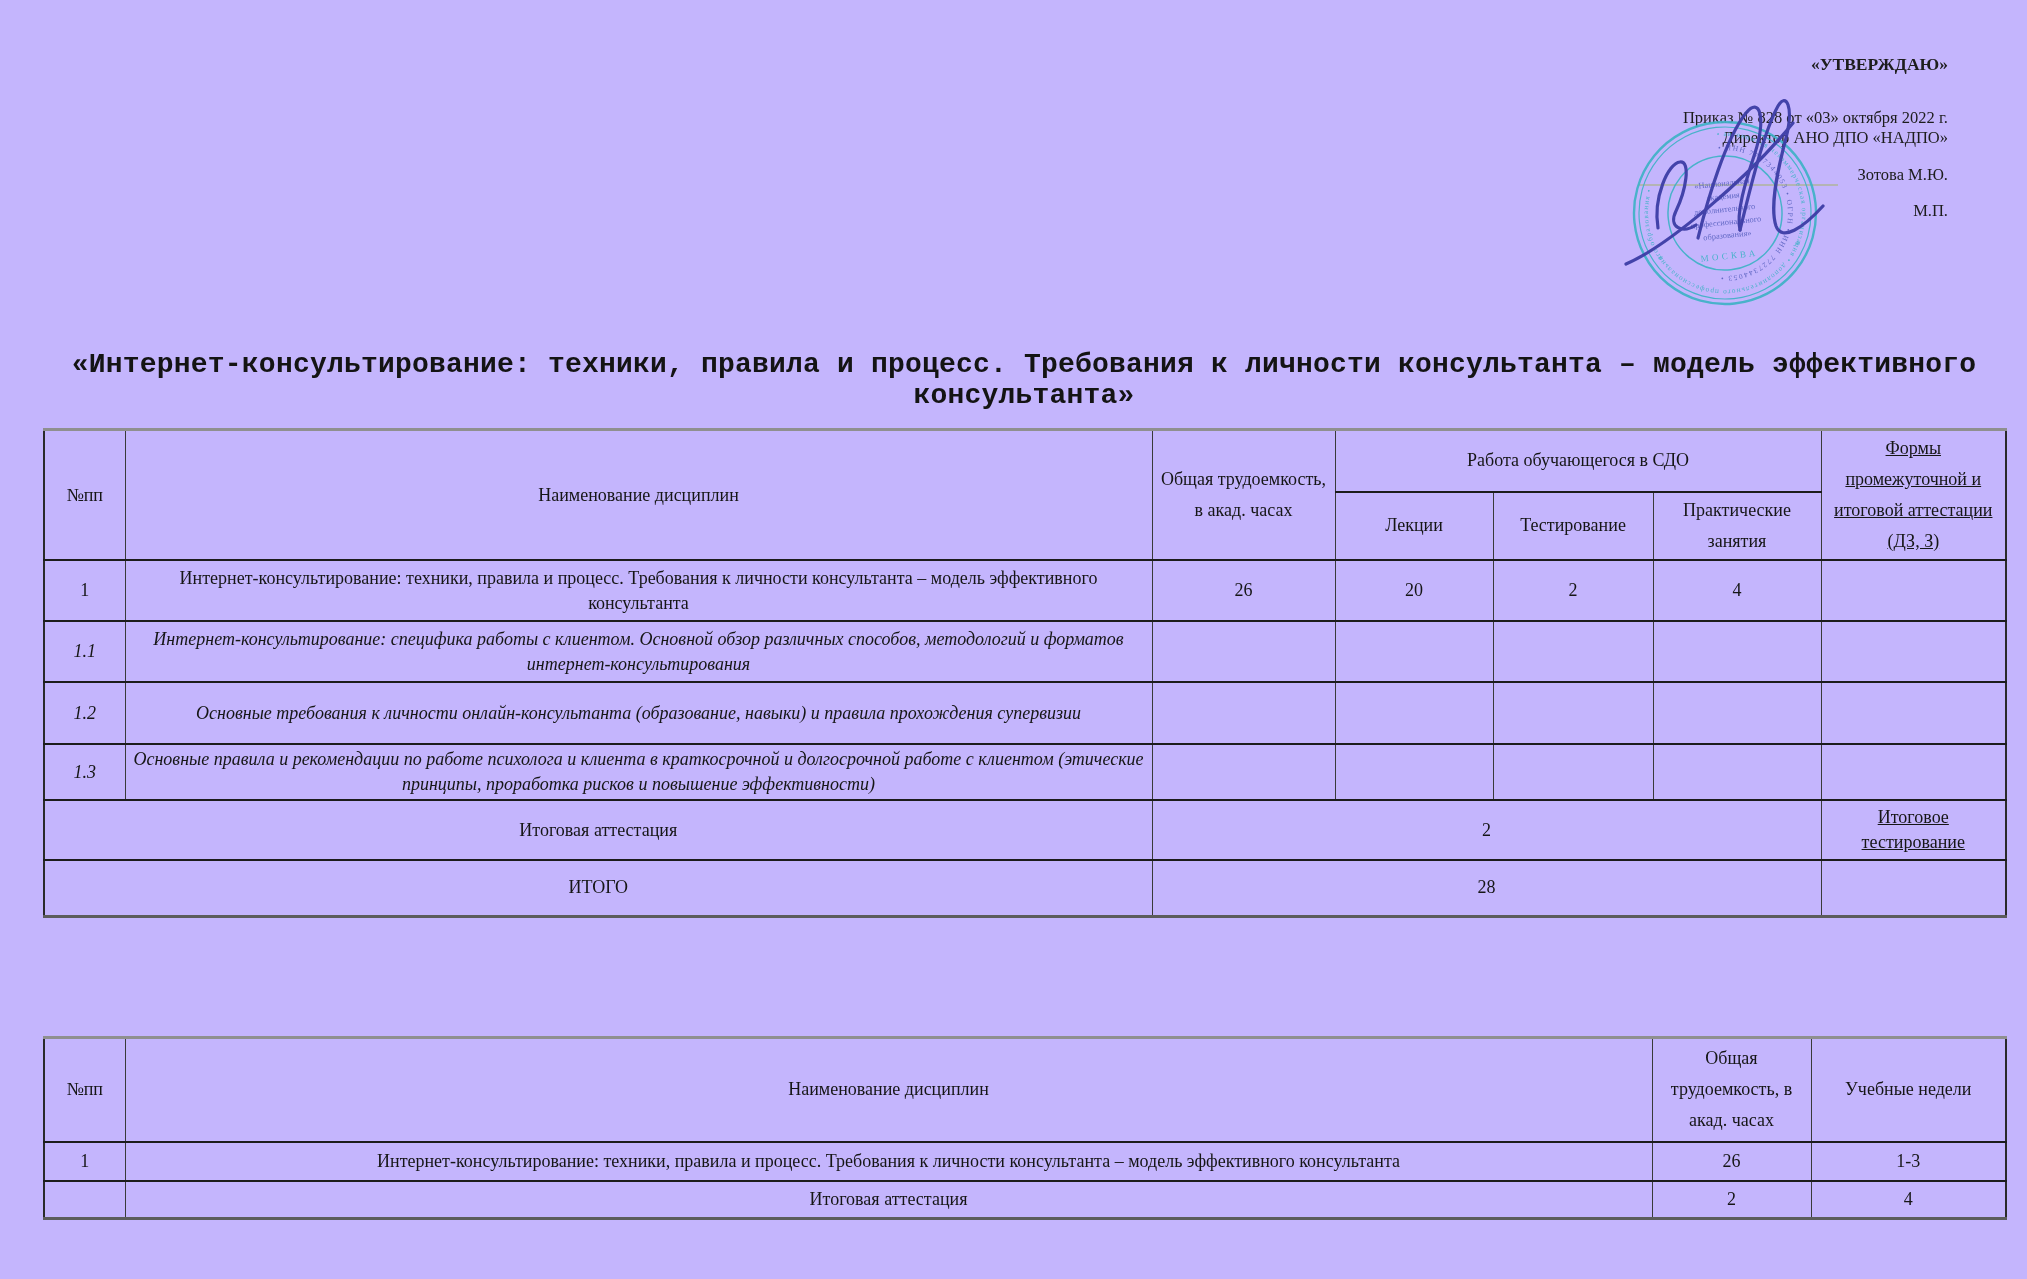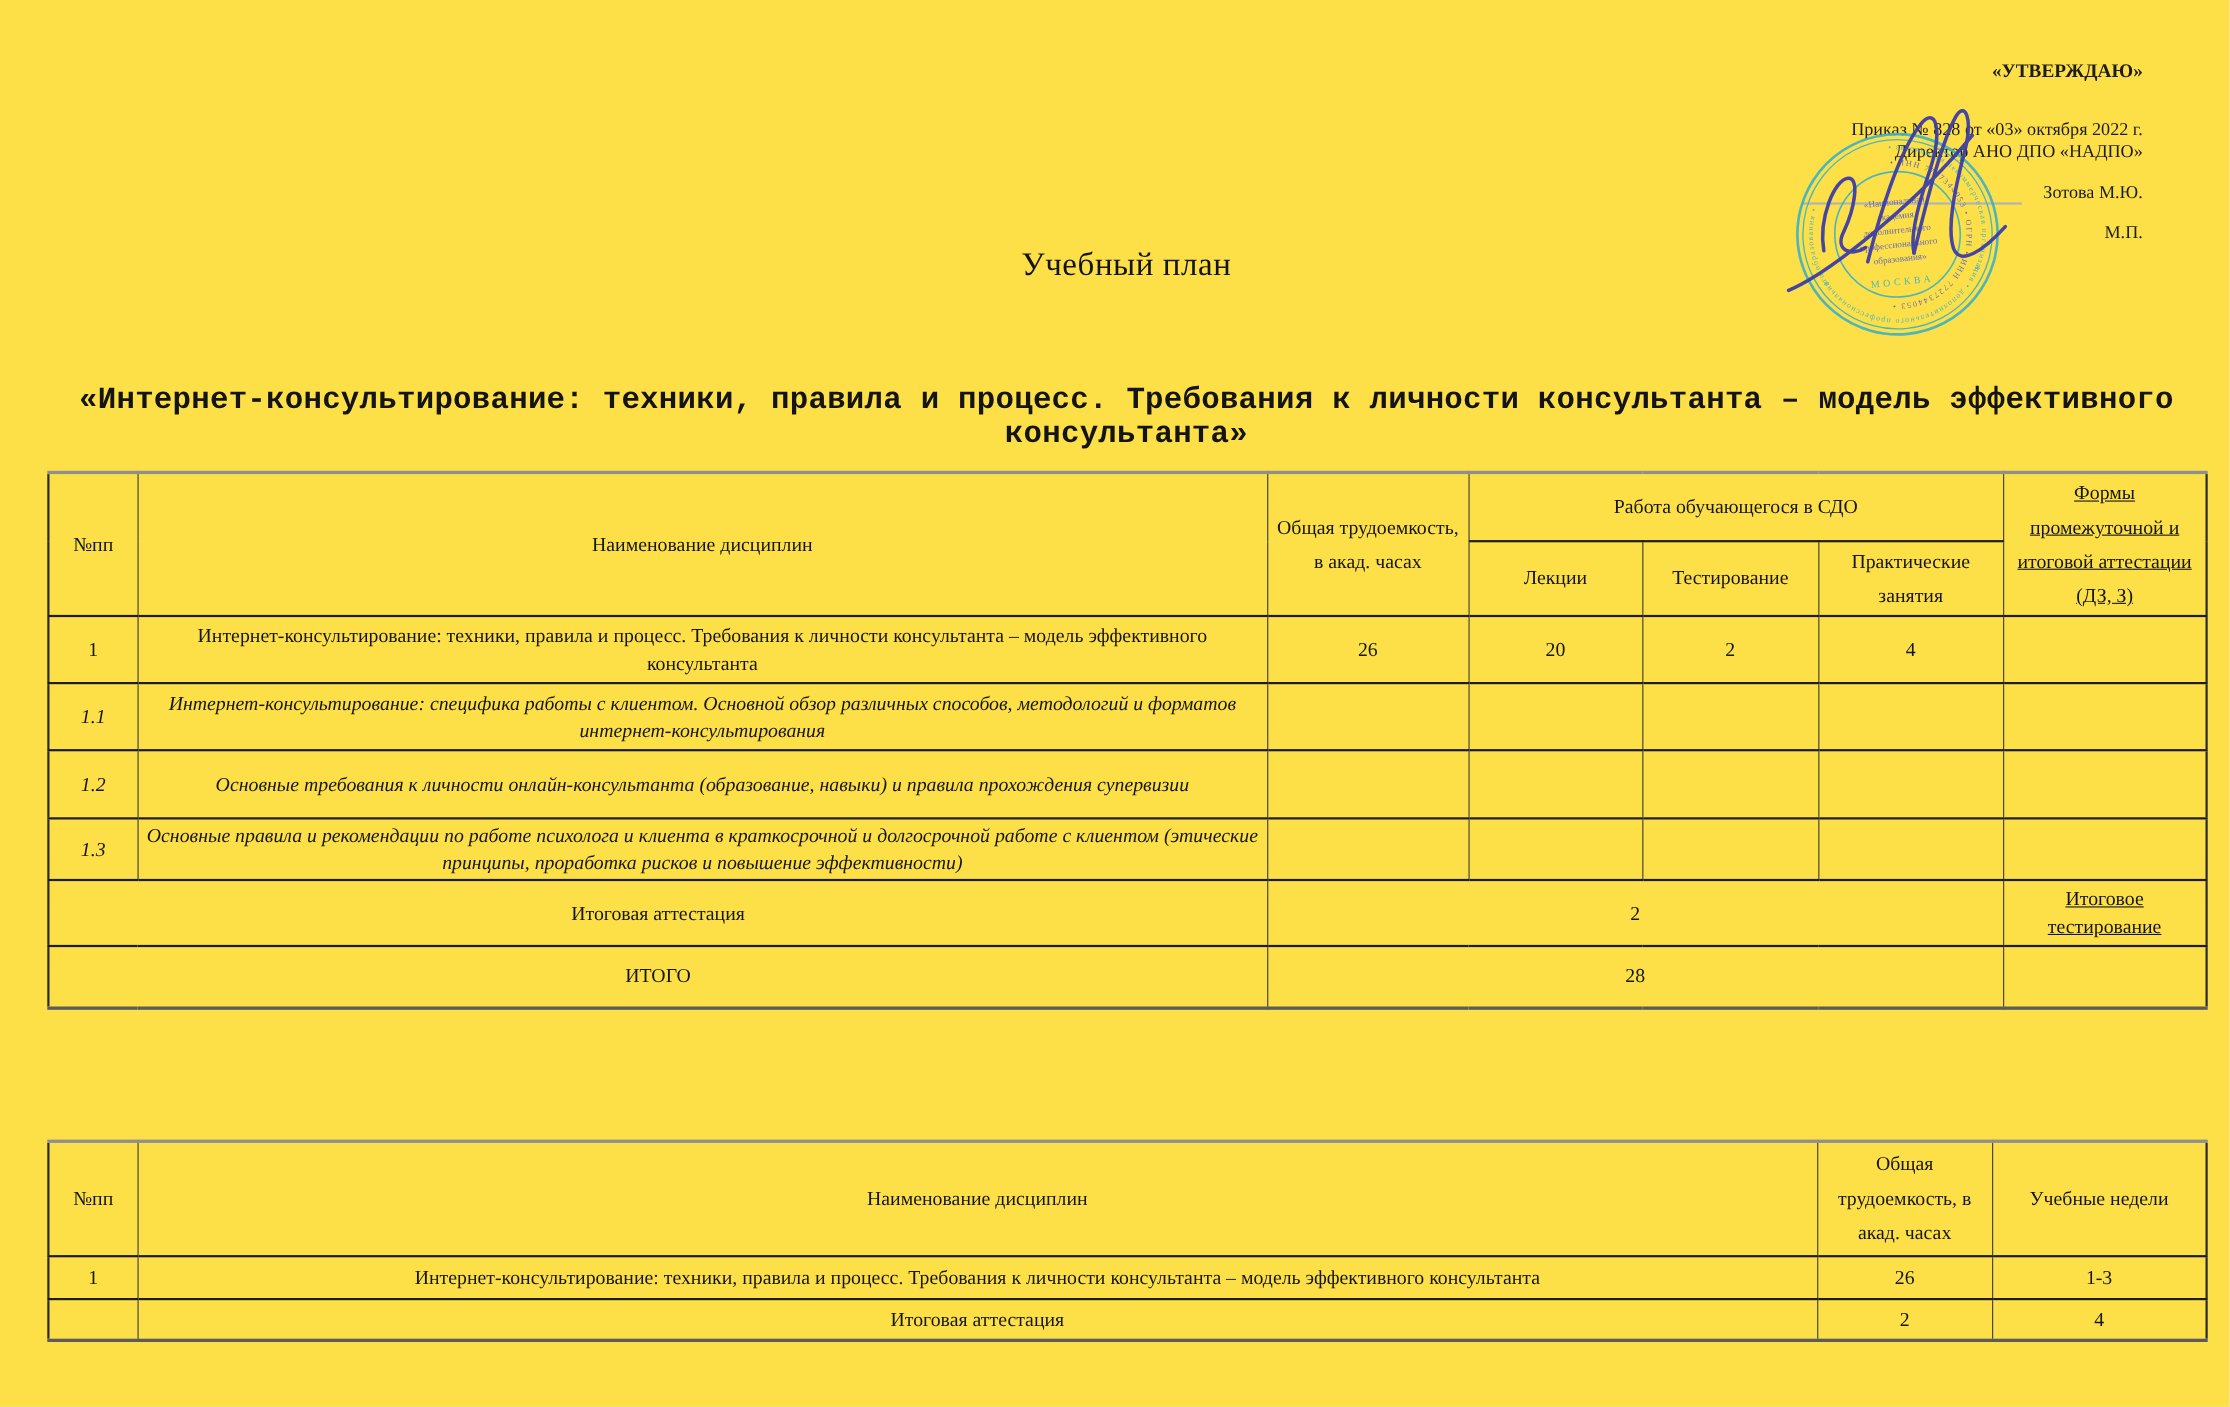--- a/index.html
+++ b/index.html
@@ -1,19 +1,19 @@
 <!DOCTYPE html>
 <html><head>
 <meta charset="utf-8">
 <style>
   html,body{margin:0;padding:0;background:#e8e8e8;}
   .page{
     position:relative;
     width:2027px;height:1279px;
-    background:#fde047;
+    background:#c4b5fd;
     font-family:"Liberation Serif","DejaVu Serif",serif;
     color:#141414;
     overflow:hidden;
   }
   
   .appr-line{position:absolute;right:79px;white-space:nowrap;font-size:16.5px;color:#1d1d1d;}
   .appr-approve{top:54px;font-weight:700;font-size:17.5px;}
   .appr-order{top:92px;margin-top:16px;}
   .appr-director{top:128px;}
   .appr-signer{top:165px;}
@@ -89,21 +89,20 @@
 
   <svg class="sig-svg" viewBox="0 0 280 200">
     <g fill="none" stroke-width="3.2" stroke-linecap="round">
       <path d="M 60,150 C 55,120 70,85 82,84 C 93,83 88,112 78,133 C 70,149 84,156 98,147" stroke="#3d3da6"></path>
       <path d="M 100,160 C 110,120 128,60 148,35 C 162,18 168,40 157,75 C 147,105 138,135 142,152" stroke="#3d3da6"></path>
       <path d="M 142,152 C 150,120 165,55 180,28 C 188,14 196,28 188,60 C 178,98 172,130 178,148 C 184,164 205,150 225,128" stroke="#3d3da6"></path>
       <path d="M 28,186 C 70,168 150,100 195,45" stroke="#3d3da6"></path>
     </g>
   </svg>
 
-  <div class="content-center doc-title">Учебный план</div>
   <div class="content-center program-title">«Интернет-консультирование: техники, правила и процесс. Требования к личности консультанта – модель эффективного консультанта»</div>
 
   <table class="doc" id="table1">
     <colgroup>
       <col style="width:81px">
         <col style="width:1027px">
         <col style="width:183px">
       <col style="width:158px">
         <col style="width:160px">
         <col style="width:168px">

